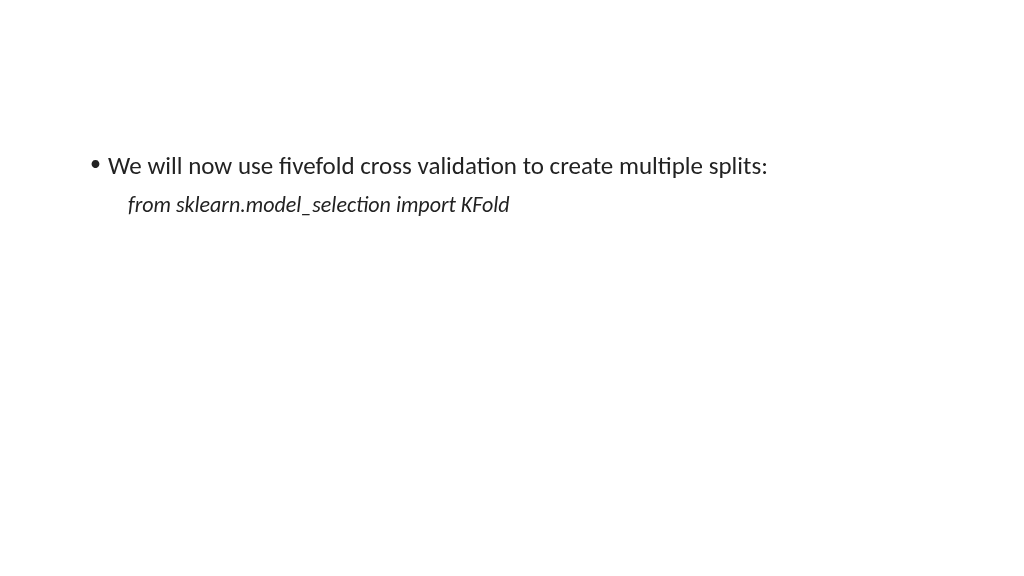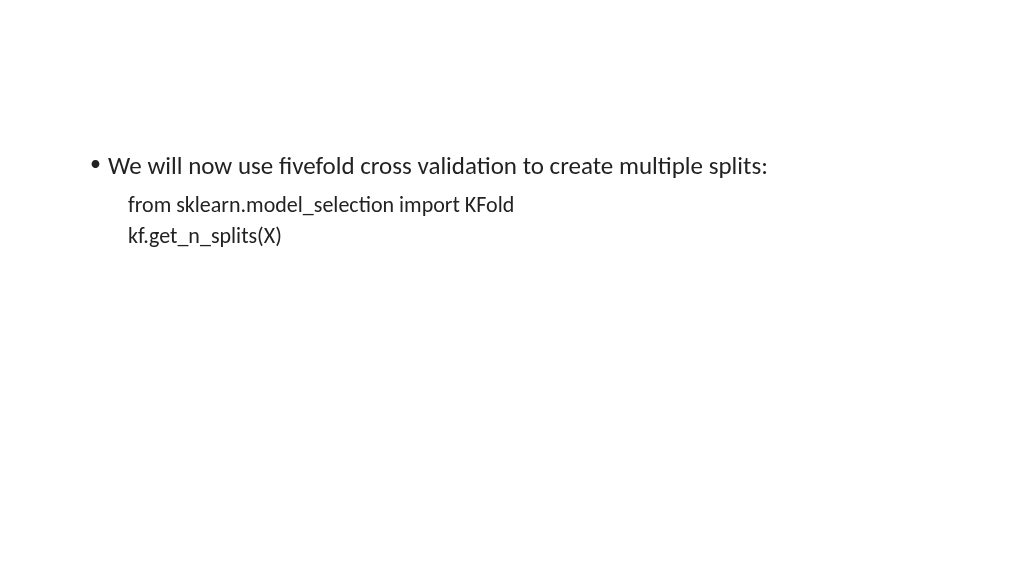--- a/index.html
+++ b/index.html
@@ -31,34 +31,34 @@
       content: "•";
       position: absolute;
       left: 0;
       top: 0;
       font-size: 22px;
       color: #222;
     }
     .code-block {
       margin-top: 6px;
       padding-left: 20px;
+      font-style: italic;
     }
     .code-line {
       font-size: 22px;
       line-height: 1.45;
       color: #222;
       white-space: pre;
     }
   </style>
 </head>
 <body>
 
 <div class="slide">
   <ul class="outer">
     <li>
       <span>We will now use fivefold cross validation to create multiple splits:</span>
       <div class="code-block">
         <div class="code-line">from sklearn.model_selection import KFold</div>
-        <div class="code-line">kf.get_n_splits(X)</div>
       </div>
     </li>
   </ul>
 </div>
 
 </body></html>

